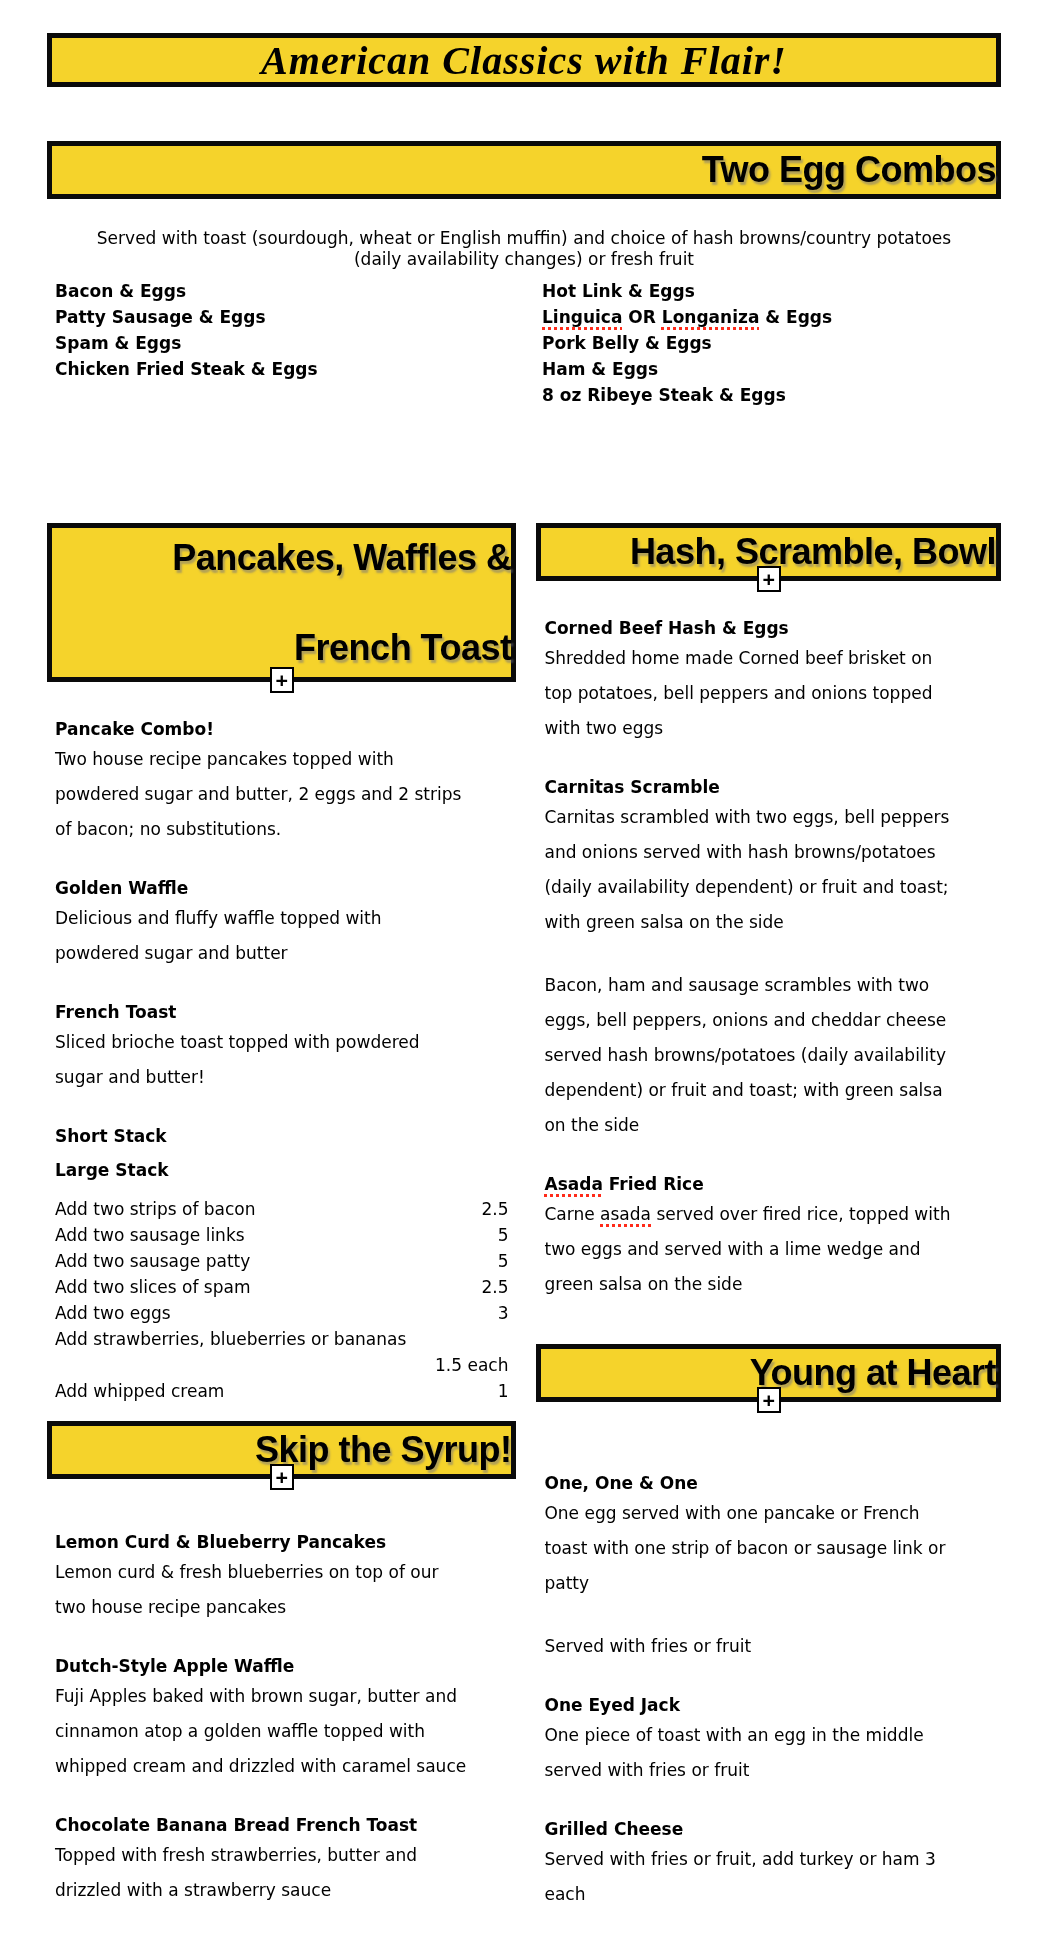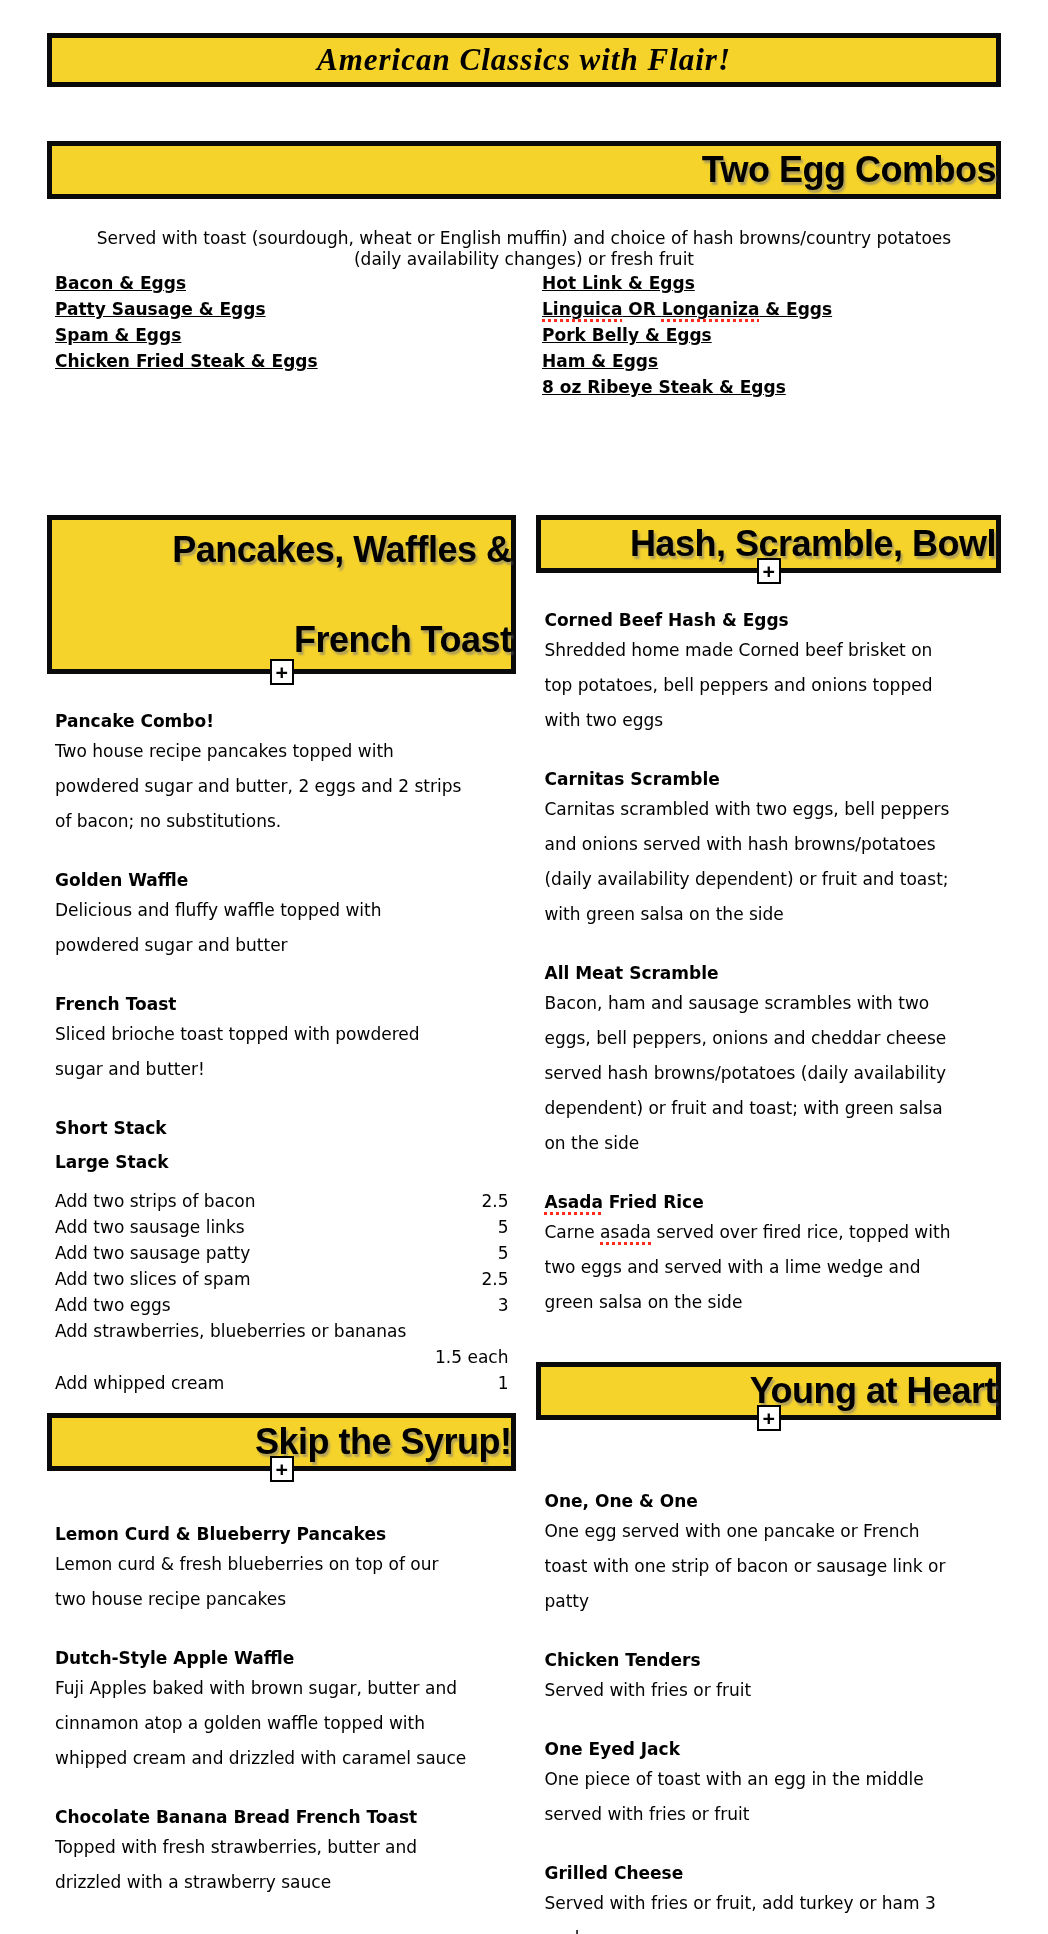--- a/index.html
+++ b/index.html
@@ -18,21 +18,21 @@
     border:5px solid #0a0a0a;
     height:44px;
     display:flex;align-items:center;justify-content:center;
   }
   .banner-top{margin-top:33px;}
   .banner-bottom{margin-top:79px;}
   .banner-text{
     font-family:cursive;
     font-style:italic;
     font-weight:600;
-    font-size:31px;
+    font-size:40px;
     letter-spacing:1px;
     white-space:nowrap;
   }
   
   .header-box{
     position:relative;
     background:#F5D32B;
     border:5px solid #0a0a0a;
     display:flex;flex-direction:column;align-items:flex-end;justify-content:center;
     font-family:"Liberation Sans", sans-serif;
@@ -68,22 +68,21 @@
   
   .center-desc{
     margin:29px 47px 0;
     text-align:center;
     font-size:17px;
     line-height:21px;
     white-space:pre-line;
   }
   .combos{
     display:flex;
-    margin:0 47px 0;
-    text-decoration:underline;
+    margin:8px 47px 0;
   }
   .combo-col{width:475px;padding-left:8px;box-sizing:border-box;}
   .combo-col + .combo-col{margin-left:20px;}
   .combo-item{
     font-weight:bold;
     font-size:17px;
     line-height:26px;
     white-space:nowrap;
   }
   
@@ -272,21 +271,20 @@
 with two eggs</div>
         </div>
         <div class="menu-item">
           <div class="menu-item-name">Carnitas Scramble</div>
           <div class="menu-item-desc">Carnitas scrambled with two eggs, bell peppers
 and onions served with hash browns/potatoes
 (daily availability dependent) or fruit and toast;
 with green salsa on the side</div>
         </div>
         <div class="menu-item">
-          <div class="menu-item-name">All Meat Scramble</div>
           <div class="menu-item-desc">Bacon, ham and sausage scrambles with two
 eggs, bell peppers, onions and cheddar cheese
 served hash browns/potatoes (daily availability
 dependent) or fruit and toast; with green salsa
 on the side</div>
         </div>
         <div class="menu-item">
           <div class="menu-item-name"><span class="misspell">Asada</span><span> Fried Rice</span></div>
           <div class="menu-item-desc"><span>Carne </span><span class="misspell">asada</span><span> served over fired rice, topped with
 two eggs and served with a lime wedge and
@@ -300,21 +298,20 @@
       </div>
 
       <div class="col-inner right-items-2">
         <div class="menu-item">
           <div class="menu-item-name">One, One &amp; One</div>
           <div class="menu-item-desc">One egg served with one pancake or French
 toast with one strip of bacon or sausage link or
 patty</div>
         </div>
         <div class="menu-item">
-          <div class="menu-item-name">Chicken Tenders</div>
           <div class="menu-item-desc">Served with fries or fruit</div>
         </div>
         <div class="menu-item">
           <div class="menu-item-name">One Eyed Jack</div>
           <div class="menu-item-desc">One piece of toast with an egg in the middle
 served with fries or fruit</div>
         </div>
         <div class="menu-item">
           <div class="menu-item-name">Grilled Cheese</div>
           <div class="menu-item-desc">Served with fries or fruit, add turkey or ham 3

